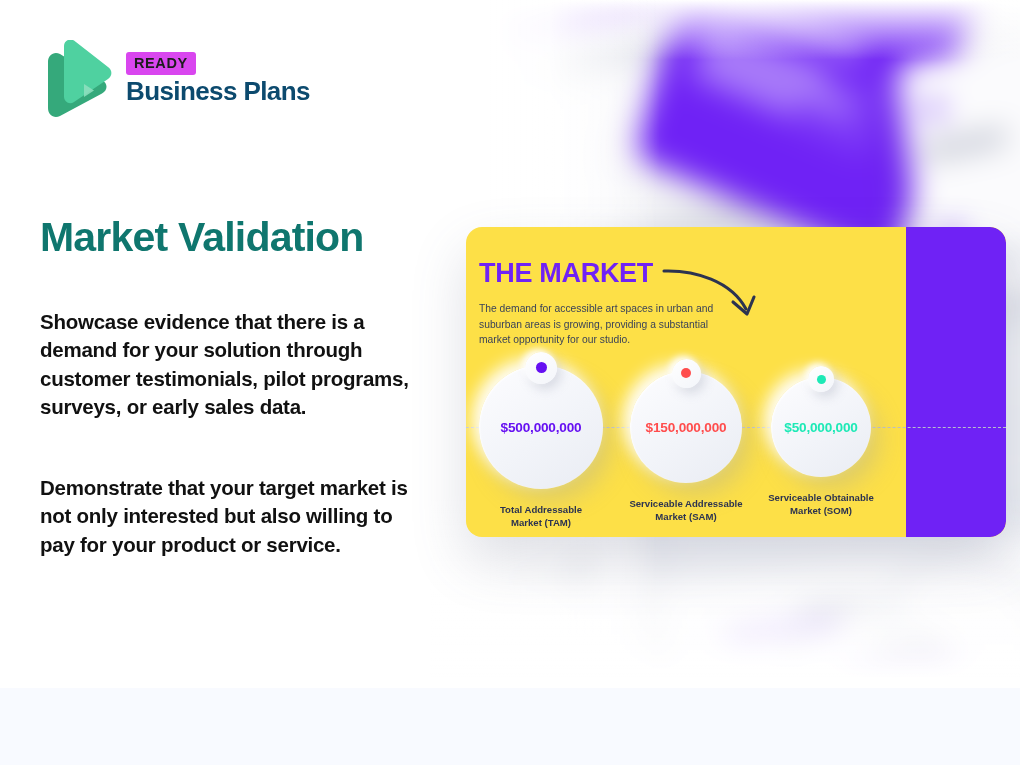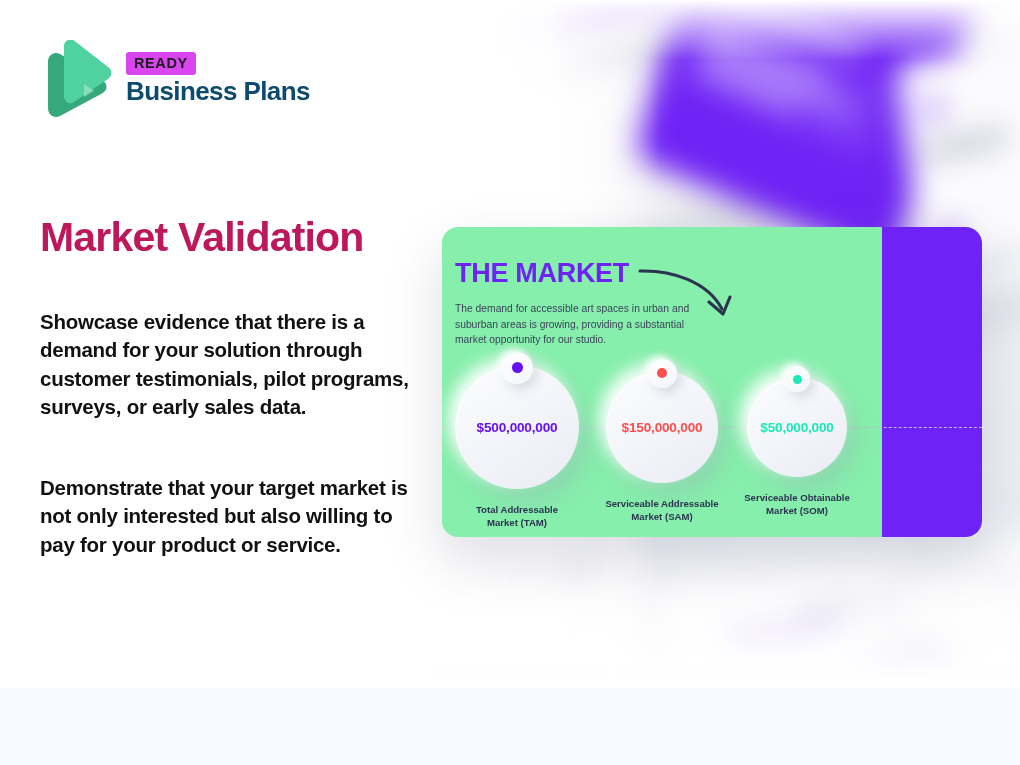--- a/index.html
+++ b/index.html
@@ -195,21 +195,21 @@
     line-height: 1.1;
   }
 
   
   .page-title {
     position: absolute;
     left: 40px;
     top: 215px;
     font-size: 41px;
     font-weight: 700;
-    color: #be185d;
+    color: #0f766e;
     letter-spacing: -0.8px;
     line-height: 1.1;
     margin: 0;
   }
   .body-copy {
     position: absolute;
     left: 40px;
     width: 380px;
     font-size: 20.5px;
     font-weight: 700;
@@ -217,25 +217,25 @@
     line-height: 1.38;
     letter-spacing: -0.25px;
     margin: 0;
   }
   .body-copy.p1 { top: 308px; }
   .body-copy.p2 { top: 474px; }
 
   
   .market-card {
     position: absolute;
-    left: 442px;
+    left: 466px;
     top: 227px;
     width: 540px;
     height: 310px;
-    background: #86efac;
+    background: #fde047;
     border-radius: 16px;
     box-shadow: 0 24px 55px rgba(90,95,125,0.20);
     overflow: hidden;
   }
   .purple-panel {
     position: absolute;
     right: 0;
     top: 0;
     width: 100px;
     height: 310px;

